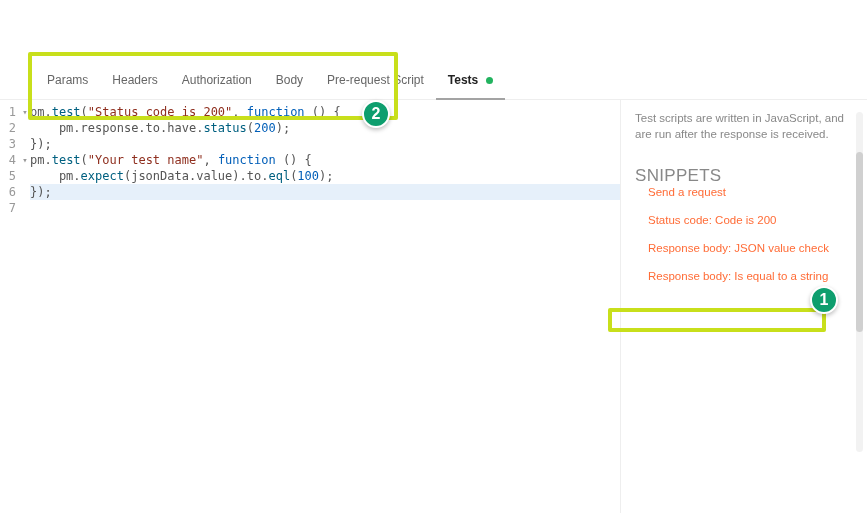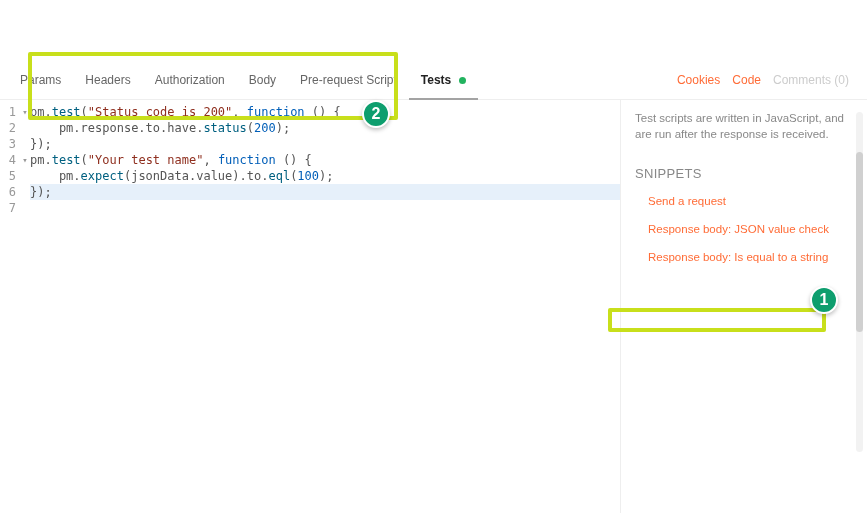--- a/index.html
+++ b/index.html
@@ -11,21 +11,21 @@
     background: #fff;
     width: 867px;
     height: 513px;
     position: relative;
     padding-top: 60px;
     overflow: hidden;
   }
   .tabbar {
     display: flex;
     align-items: center;
-    padding-left: 8px;
+    padding-left: 35px;
     border-bottom: 1px solid #eee;
     height: 40px;
   }
   .tab {
     padding: 0 12px;
     height: 40px;
     line-height: 40px;
     color: #666;
     font-size: 12px;
     cursor: pointer;
@@ -117,22 +117,21 @@
     width:246px;
     padding:10px 10px 10px 14px;
     font-size:11.5px;
     overflow-y:auto;
   }
   .sidebar .helper {
     color:#888; line-height:1.4;
     margin-bottom:24px;
   }
   .sidebar .heading {
-    color:#888; font-size:13px; letter-spacing:.3px;
-    margin-bottom:14px;
+    color:#888; font-size:17px; letter-spacing:.3px;
   }
   .sidebar .snip {
     color:#ff6c37;
     margin:0 0 16px 13px;
     cursor:pointer;
   }
 
   
   .vtrack {
     position:absolute; right:4px; top:112px; width:7px; height:340px;
@@ -145,25 +144,20 @@
 
 <div class="tabbar">
   <div class="tab">Params</div>
   <div class="tab">Headers</div>
   <div class="tab">Authorization</div>
   <div class="tab">Body</div>
   <div class="tab">Pre-request Script</div>
   <div class="tab active">
     <span>Tests</span>
     <span class="dot-green"></span>
-  </div>
-  <div class="right-links">
-    <span>Cookies</span>
-    <span>Code</span>
-    <span class="muted">Comments (0)</span>
   </div>
 </div>
 
 <div class="main">
 
   <div class="editor">
     <div class="gutter">
       <div>1</div>
       <div>2</div>
       <div>3</div>
@@ -188,20 +182,21 @@
       <div class="code-line"><span>pm.</span><span class="tok-fn">test</span><span>(</span><span class="tok-str">"Your test name"</span><span>, </span><span class="tok-kw">function</span><span> () {</span></div>
       <div class="code-line"><span>    pm.</span><span class="tok-fn">expect</span><span>(jsonData.value).to.</span><span class="tok-fn">eql</span><span>(</span><span class="tok-num">100</span><span>);</span></div>
       <div class="code-line hl"><span>});</span></div>
     </div>
   </div>
 
   <div class="sidebar">
     <div class="helper">Test scripts are written in JavaScript, and are run after the response is received.</div>
     <div class="heading">SNIPPETS</div>
     <div class="snip">Send a request</div>
+    <div class="snip">Status code: Code is 200</div>
     <div class="snip">Response body: JSON value check</div>
     <div class="snip">Response body: Is equal to a string</div>
   </div>
 </div>
 
 <div class="overlay-box-2"></div>
 <div class="badge badge-2">2</div>
 <div class="overlay-box-1"></div>
 <div class="badge badge-1">1</div>
 

